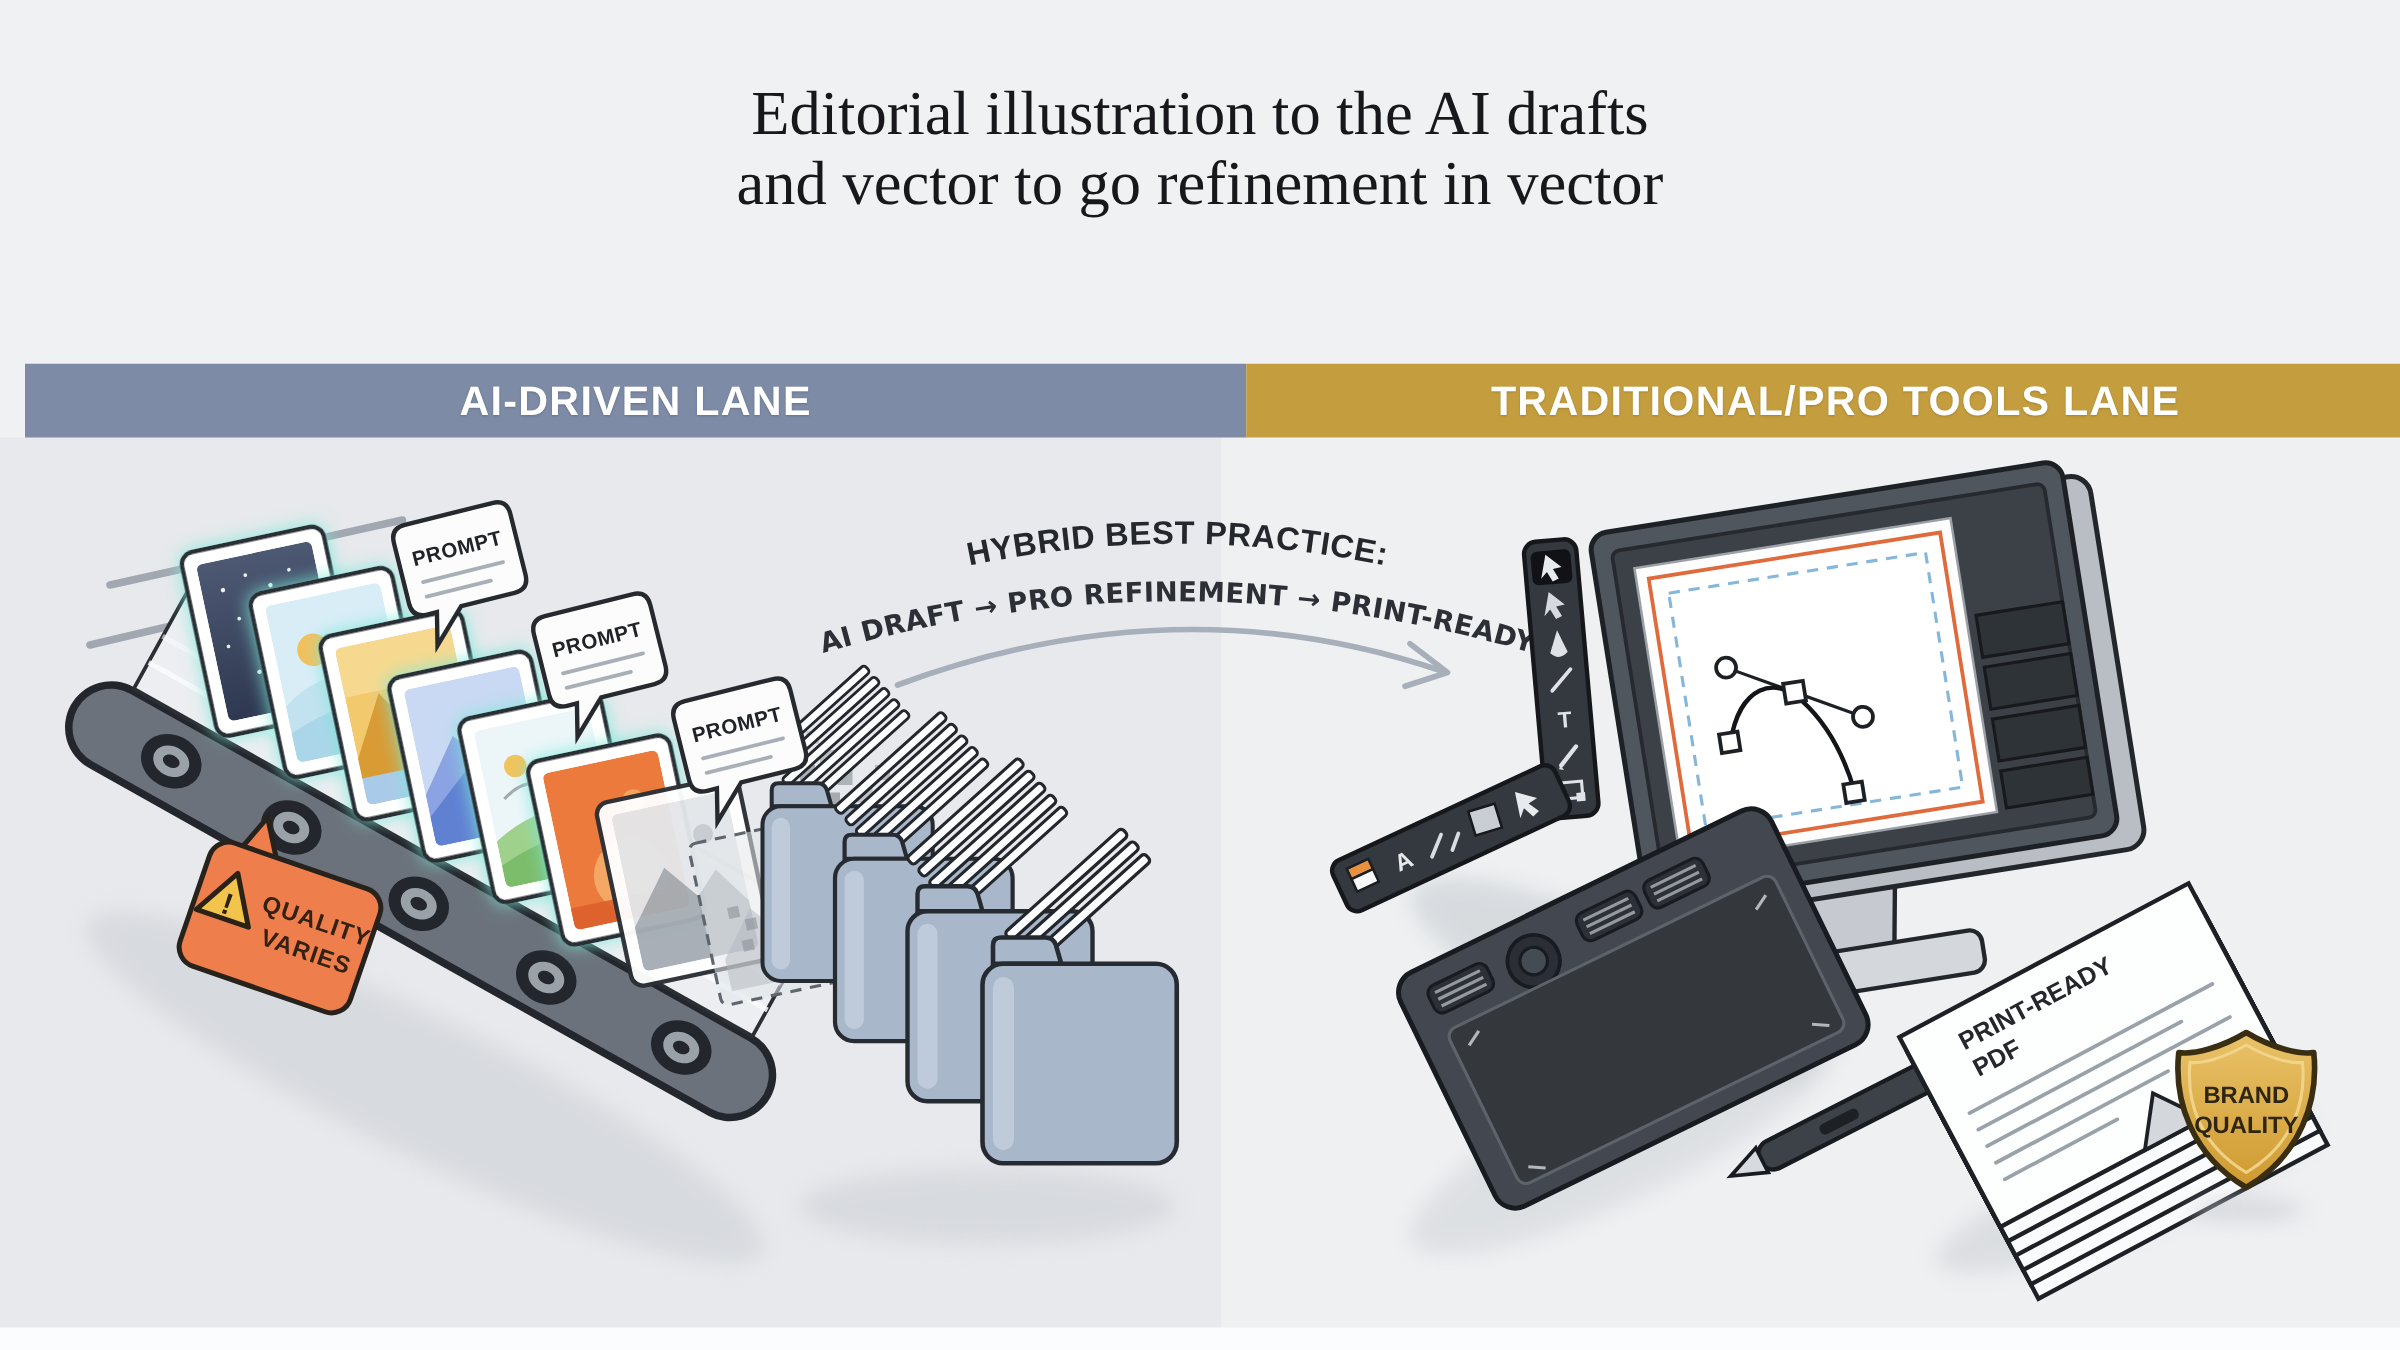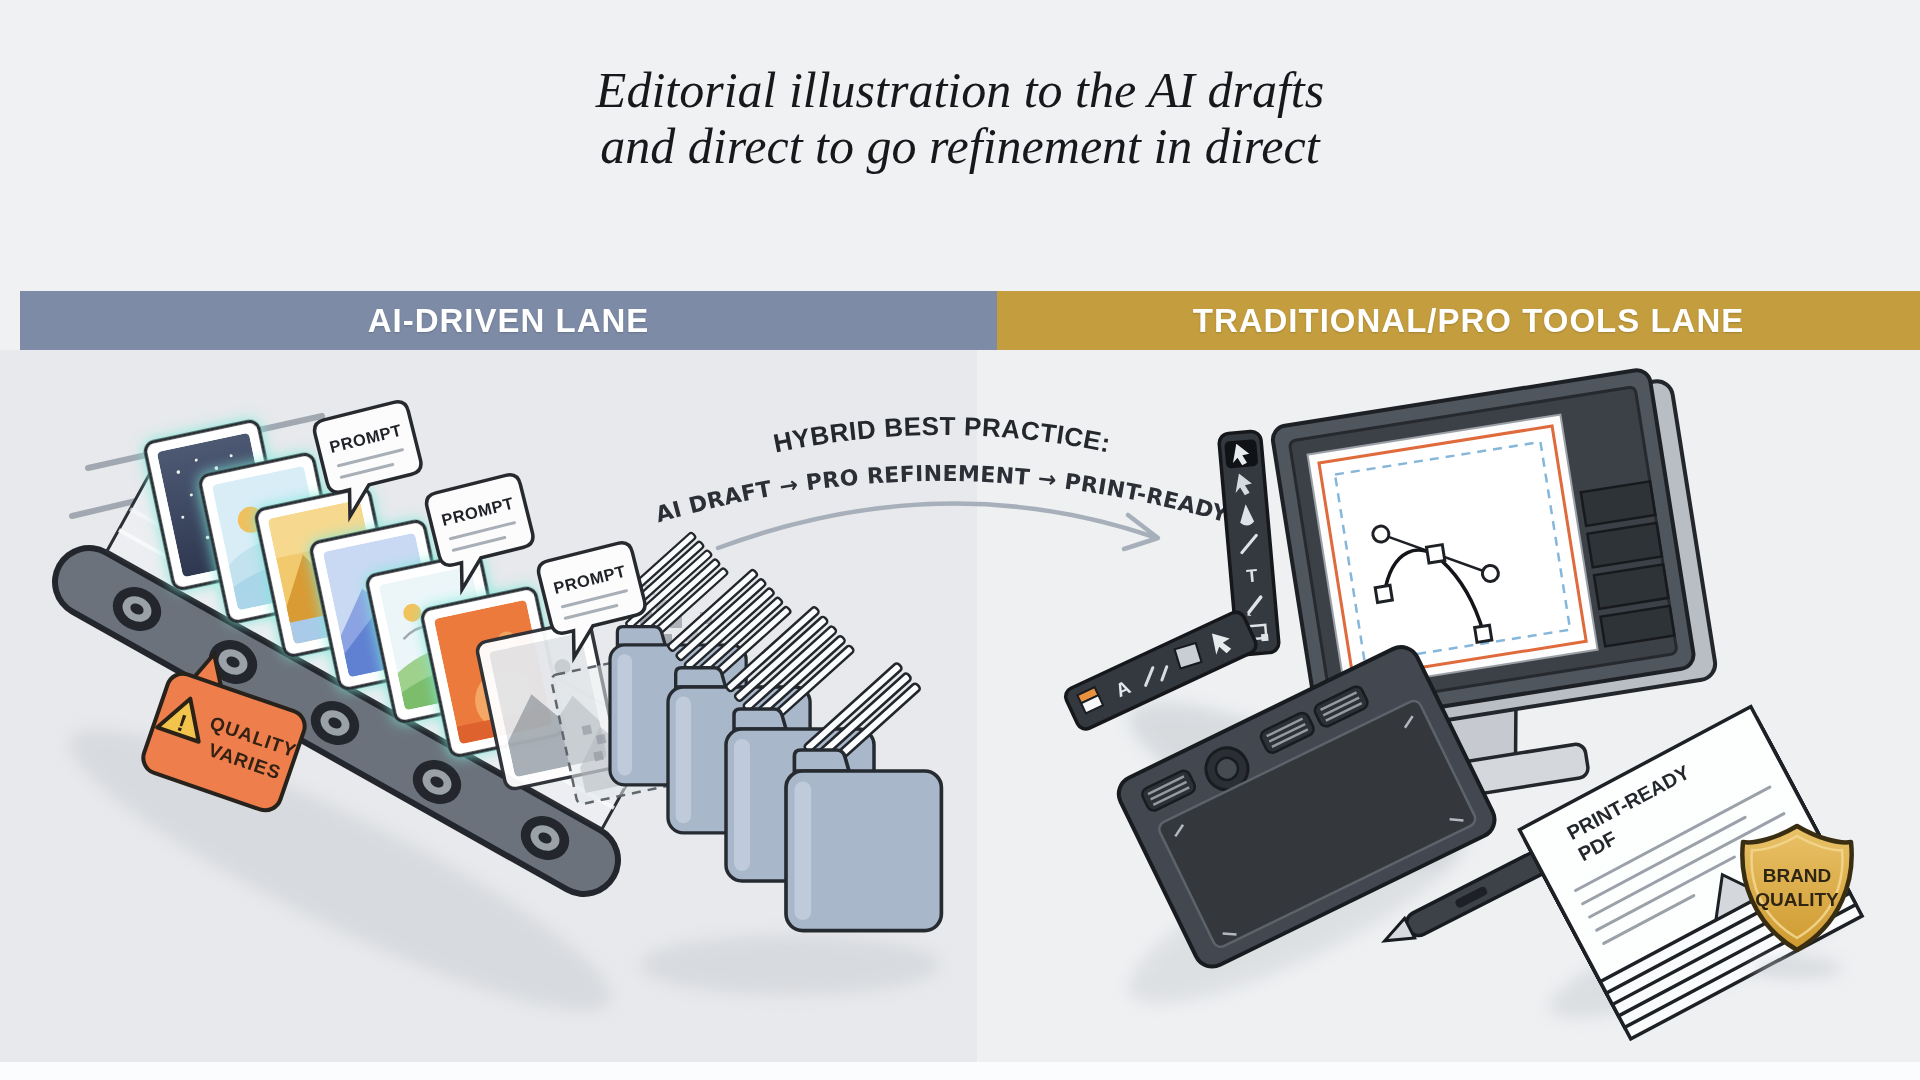--- a/index.html
+++ b/index.html
@@ -2,41 +2,41 @@
 <html><head>
 <meta charset="utf-8">
 <style>
   html,body{margin:0;padding:0;}
   .canvas{position:relative;width:1920px;height:1080px;background:#f0f1f3;overflow:hidden;
           font-family:"Liberation Sans",sans-serif;}
   .bg-left{position:absolute;left:0;top:350px;width:977px;height:730px;background:#e7e9ec;}
   .bg-right{position:absolute;left:977px;top:350px;width:943px;height:730px;background:#eef0f2;}
   .bottom-strip{position:absolute;left:0;top:1062px;width:1920px;height:18px;background:#fbfcfd;}
   .title{position:absolute;left:0;top:62px;width:1920px;text-align:center;
-         font-family:"Liberation Serif",serif;color:#17171c;font-size:50px;line-height:56px;font-weight:400;font-style:italic;}
+         font-family:"Liberation Serif",serif;color:#17171c;font-size:50px;line-height:56px;font-weight:400;}
   .band{position:absolute;top:291px;height:59px;display:flex;align-items:center;justify-content:center;margin-left:20px;}
   .band-left{left:0;width:977px;background:#7d8ba6;}
   .band-right{left:977px;width:943px;background:#c49e3e;}
   .band span{color:#ffffff;font-weight:700;font-size:33px;letter-spacing:1px;
              text-shadow:0 1px 2px rgba(0,0,0,.18);}
   svg text{font-family:"Liberation Sans",sans-serif;}
   .scene{position:absolute;left:0;top:350px;}
 </style>
 </head>
 <body>
 
 <div class="canvas">
 
   <div class="bg-left"></div>
   <div class="bg-right"></div>
   <div class="bottom-strip"></div>
 
   <div class="title">
     <div>Editorial illustration to the AI drafts</div>
-    <div>and direct to go refinement in direct</div>
+    <div>and vector to go refinement in vector</div>
   </div>
 
   <div class="band band-left" style="background: rgb(125, 139, 166);">
     <span>AI-DRIVEN LANE</span>
   </div>
   <div class="band band-right" style="background: rgb(196, 158, 62);">
     <span>TRADITIONAL/PRO TOOLS LANE</span>
   </div>
 
   <svg class="scene" width="1920" height="730" viewBox="0 350 1920 730">

